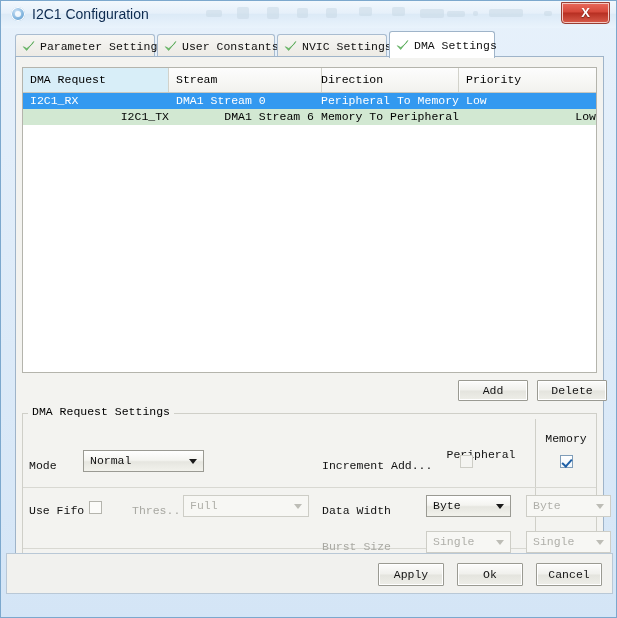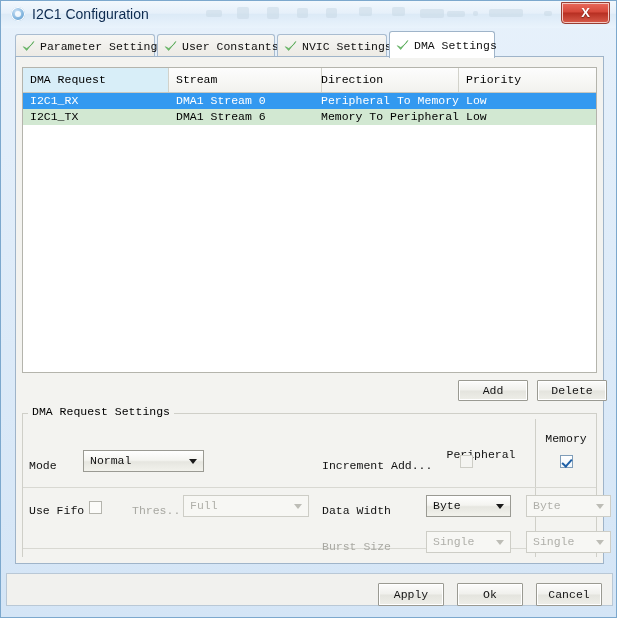--- a/index.html
+++ b/index.html
@@ -184,21 +184,21 @@
     white-space: nowrap;
     overflow: hidden;
   }
   .trow.sel {
     background: #3399f0;
   }
   .trow.sel .cell { color: #ffffff; }
   .trow.alt {
     background: #d2e8d2;
   }
-  .trow.alt .cell { color: #000000; }
+  .trow.alt .cell { color: #000000; text-align: right; }
   #tbody-filler {
     background: #ffffff;
   }
 
   
   .btn {
     position: absolute;
     box-sizing: border-box;
     height: 21px;
     border: 1px solid #9a9a92;
@@ -320,23 +320,23 @@
     left: 3px; top: 1px;
     width: 4px; height: 8px;
     border: solid #1d5fa6;
     border-width: 0 2px 2px 0;
     transform: rotate(42deg);
   }
 
   
   #bottombar {
     position: absolute;
-    left: 5px; top: 572px;
+    left: 5px; top: 552px;
     width: 607px;
-    height: 33px;
+    height: 41px;
     box-sizing: border-box;
     background: #f1f1ee;
     border: 1px solid #b9c8d6;
   }
   .btn.big { height: 23px; line-height: 21px; }
 </style>
 </head>
 <body>
 
 <div id="window">

